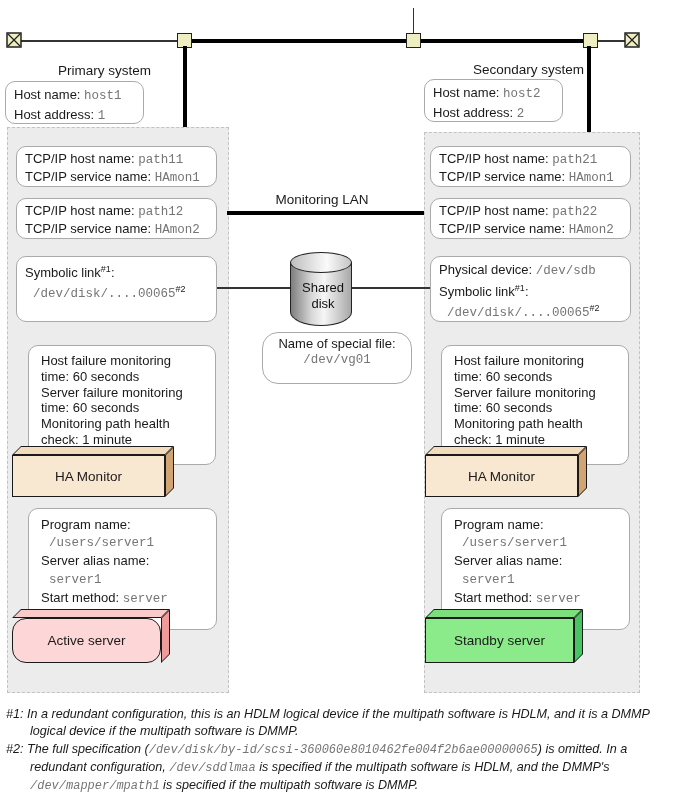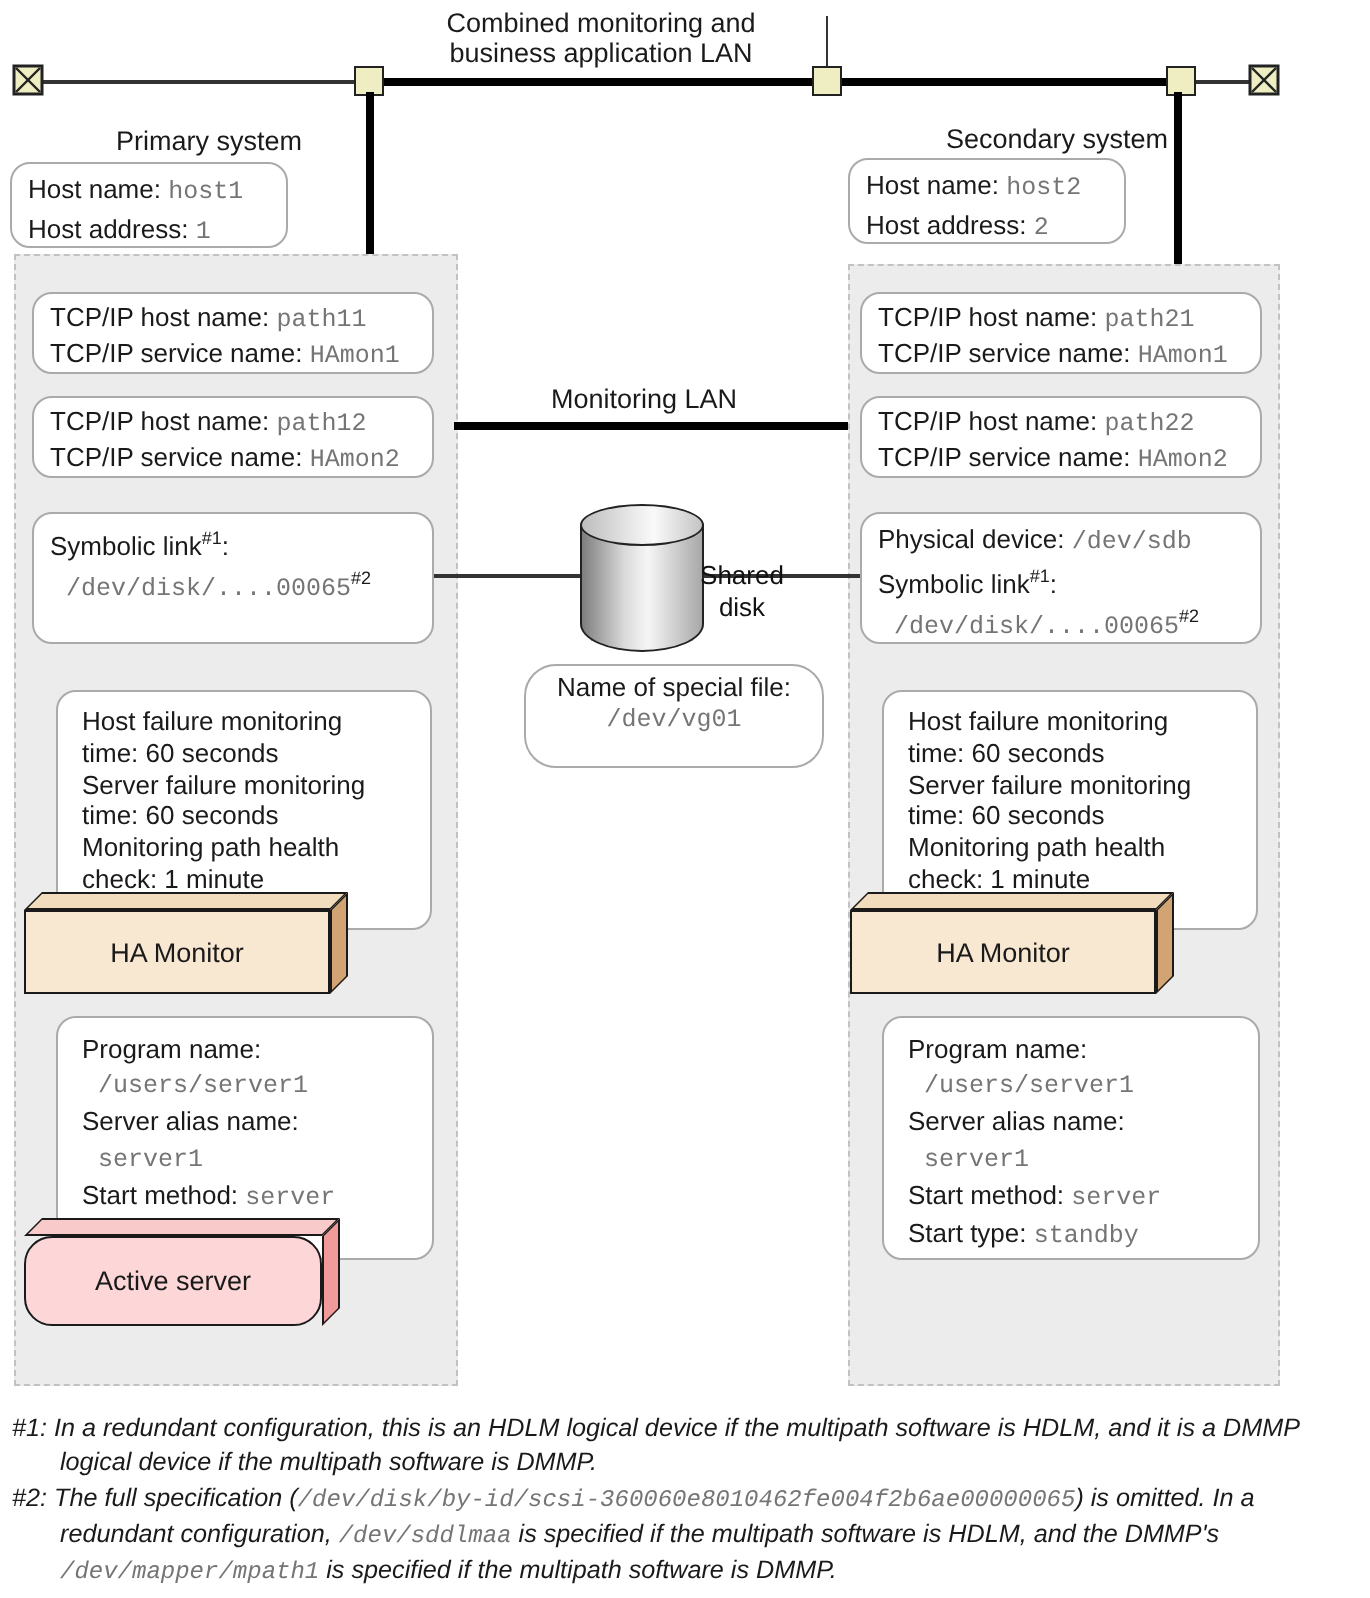--- a/index.html
+++ b/index.html
@@ -35,22 +35,20 @@
   .foot{font-size:12.6px;line-height:17px;color:#111;}
   .note{padding-left:24px;text-indent:-24px;margin-bottom:1px;font-style:italic;}
   .note .mono{font-size:12px;}
   .seclab{font-size:13.5px;margin-left:48px;}
 </style>
 </head>
 <body>
 
 <div id="page">
 
-  <div class="abs pre" style="left:218px;top:4px;width:165px;text-align:center;font-size:13.5px;line-height:15px;">Combined monitoring and
-business application LAN</div>
   <div class="vline thin" style="left:413px;top:8px;width:1px;height:26px;"></div>
 
   <div class="hline" style="left:184px;top:39px;width:406px;height:4px;"></div>
   <div class="hline thin" style="left:21px;top:40px;width:158px;height:1.5px;"></div>
   <div class="hline thin" style="left:597px;top:40px;width:28px;height:1.5px;"></div>
 
   <svg class="abs" style="left:6px;top:32px;" width="16" height="16">
     <rect x="1" y="1" width="14" height="14" fill="#eeeec2" stroke="#222" stroke-width="1.5"></rect>
     <line x1="2" y1="2" x2="14" y2="14" stroke="#222" stroke-width="1.2"></line>
     <line x1="14" y1="2" x2="2" y2="14" stroke="#222" stroke-width="1.2"></line>
@@ -83,21 +81,21 @@
   <div class="panel" style="left:7px;top:127px;width:220px;height:564px;"></div>
   <div class="panel" style="left:424px;top:132px;width:214px;height:559px;"></div>
 
   <div class="abs" style="left:252px;top:192px;width:140px;text-align:center;font-size:13.5px;">Monitoring LAN</div>
   <div class="hline" style="left:227px;top:211px;width:197px;height:4px;"></div>
 
   <div class="hline thin" style="left:216px;top:287px;width:221px;height:1.5px;"></div>
   <div class="abs" style="left:290px;top:252px;width:62px;height:75px;">
     <div class="cyl-body"></div>
     <div class="cyl-top"></div>
-    <div class="abs pre" style="left:0;top:28px;width:66px;text-align:center;font-size:13px;line-height:16px;color:#111;padding-left:48px;">Shared
+    <div class="abs pre" style="left:0;top:28px;width:66px;text-align:center;font-size:13px;line-height:16px;color:#111;">Shared
 disk</div>
   </div>
   <div class="rbox" style="left:262px;top:332px;width:150px;height:52px;text-align:center;padding:3px 2px;line-height:16px;border-radius:16px;">
     <div class="lbl">Name of special file:</div>
     <div class="mono">/dev/vg01</div>
   </div>
 
   <div class="rbox" style="left:16px;top:146px;width:201px;height:41px;">
     <div><span class="lbl">TCP/IP host name: </span><span class="mono">path11</span></div>
     <div><span class="lbl">TCP/IP service name: </span><span class="mono">HAmon1</span></div>
@@ -166,20 +164,27 @@
     </div>
   </div>
   <div class="rbox" style="left:441px;top:508px;width:189px;height:122px;padding:7px 4px 4px 12px;line-height:17.2px;">
     <div class="lbl">Program name:</div>
     <div style="padding-left:8px;"><span class="mono">/users/server1</span></div>
     <div class="lbl">Server alias name:</div>
     <div style="padding-left:8px;"><span class="mono">server1</span></div>
     <div><span class="lbl">Start method: </span><span class="mono">server</span></div>
     <div><span class="lbl">Start type: </span><span class="mono">standby</span></div>
   </div>
+  <div class="box3d" style="left:425px;top:618px;width:149px;height:45px;">
+    <div class="b3d-top" style="background:#7cdf7c;"></div>
+    <div class="b3d-side" style="background:#49c465;"></div>
+    <div class="b3d-front" style="background:#8beb8b;">
+      <span>Standby server</span>
+    </div>
+  </div>
 
   <div class="abs foot" style="left:6px;top:706px;width:674px;">
     <div class="note">
       <span class="lbl">#1:</span>
       <span class="lbl">In a redundant configuration, this is an HDLM logical device if the multipath software is HDLM, and it is a DMMP logical device if the multipath software is DMMP.</span>
     </div>
     <div class="note">
       <span class="lbl">#2:</span>
       <span class="lbl">The full specification (</span><span class="mono">/dev/disk/by-id/scsi-360060e8010462fe004f2b6ae00000065</span><span class="lbl">) is omitted. In a redundant configuration, </span><span class="mono">/dev/sddlmaa</span><span class="lbl"> is specified if the multipath software is HDLM, and the DMMP's </span><span class="mono">/dev/mapper/mpath1</span><span class="lbl"> is specified if the multipath software is DMMP.</span>
     </div>

